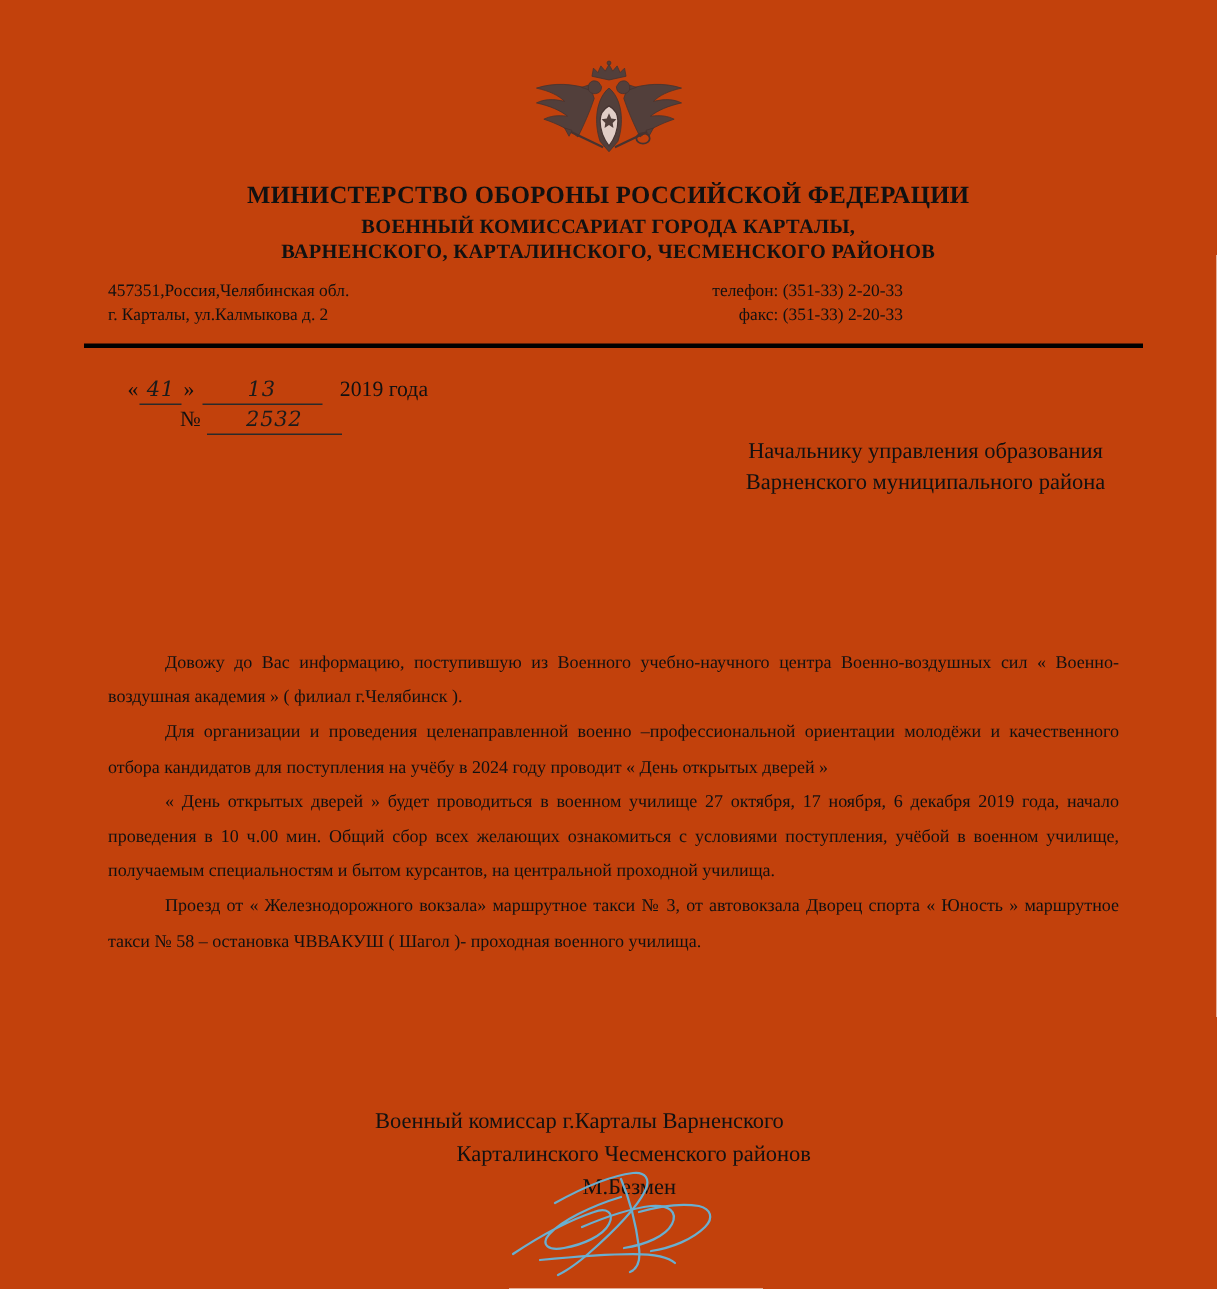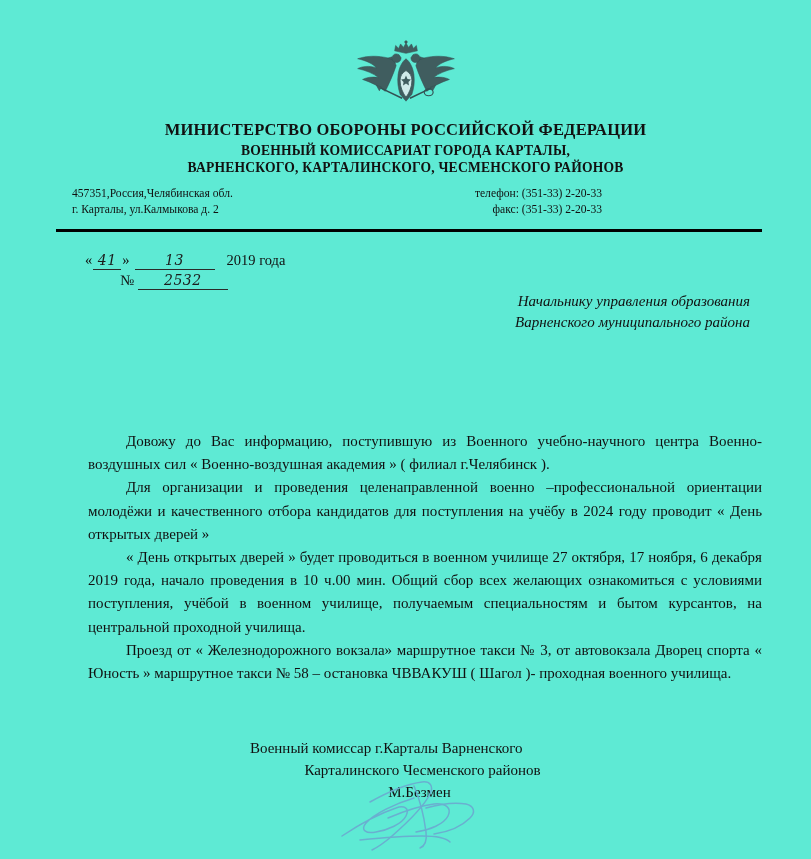--- a/index.html
+++ b/index.html
@@ -9,21 +9,21 @@
   }
   body {
     font-family: "Liberation Serif", "DejaVu Serif", serif;
     color: #111111;
   }
   .page {
     position: relative;
     width: 811px;
     height: 859px;
     margin: 0 auto;
-    background: #5eead4;
+    background: #c2410c;
     overflow: hidden;
   }
 
   
   .emblem-wrap {
     position: absolute;
     top: 40px;
     left: 0;
     width: 811px;
     text-align: center;
@@ -117,35 +117,34 @@
   .slot-day { min-width: 22px; }
   .slot-month { min-width: 74px; margin: 0 4px; }
   .slot-num { min-width: 84px; margin-left: 4px; }
   .guill { padding: 0 1px; }
   .year-txt { margin-left: 8px; }
 
   
   .addressee {
     position: absolute;
     top: 291px;
-    left: 420px;
+    left: 452px;
     width: 330px;
     font-size: 15px;
     line-height: 21px;
-    text-align: right;
-    font-style: italic;
+    text-align: center;
   }
 
   
   .body {
     position: absolute;
     top: 430px;
-    left: 88px;
+    left: 72px;
     width: 674px;
-    font-size: 15px;
+    font-size: 12px;
     line-height: 23.2px;
     text-align: justify;
   }
   .body p {
     margin: 0;
     text-indent: 38px;
   }
 
   
   .signature {

